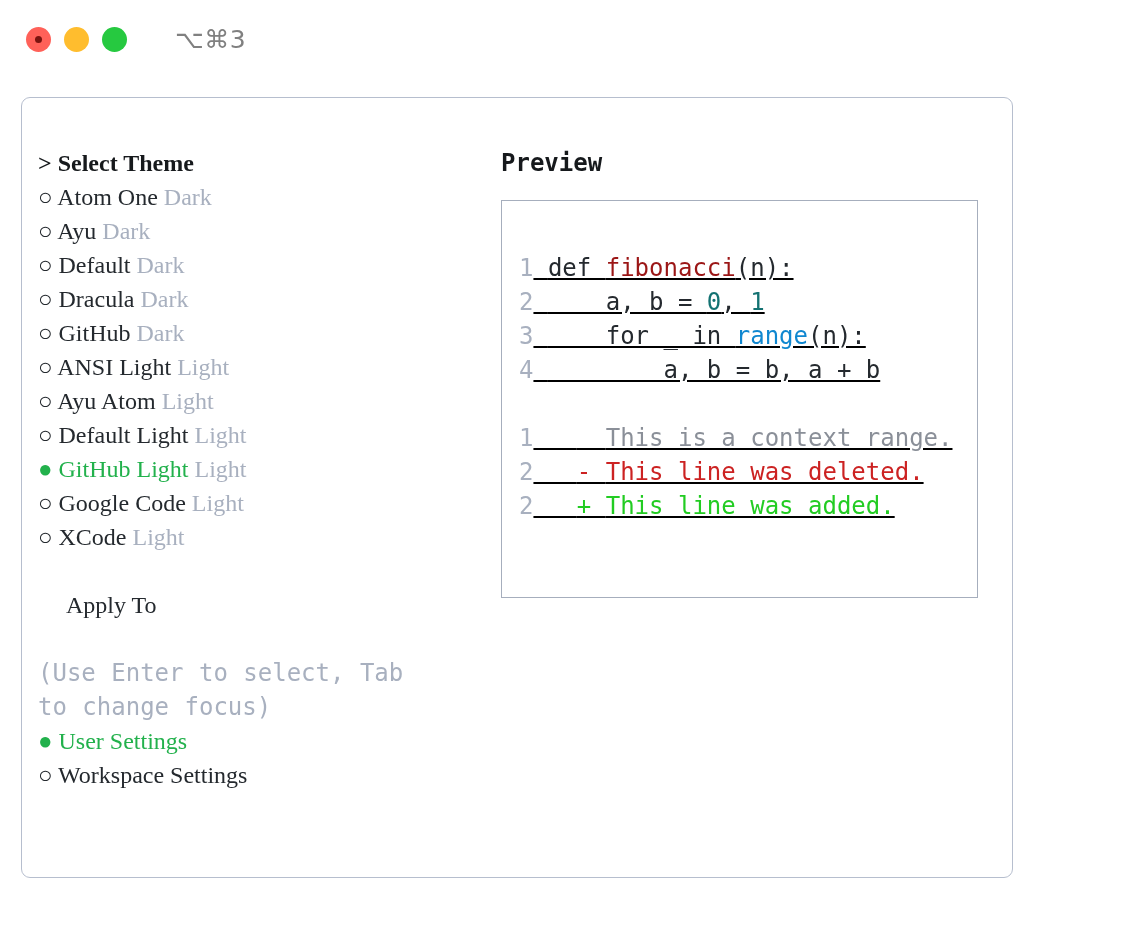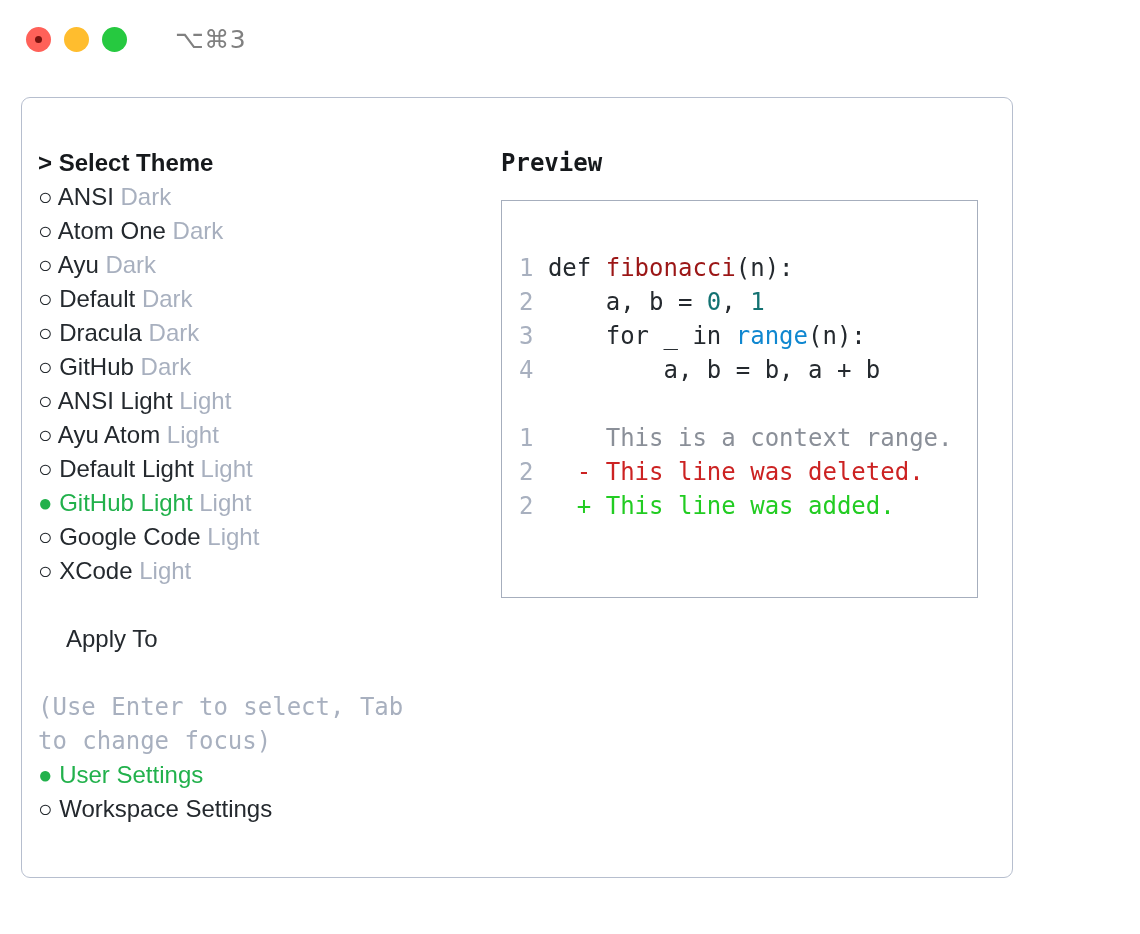--- a/index.html
+++ b/index.html
@@ -89,21 +89,21 @@
 
   
   #left-col {
     position: absolute;
     left: 16px;
     top: 48px;
     width: 460px;
   }
 
   .mono-line {
-    font-family: Liberation Sans, sans-serif;
+    font-family: Liberation Serif, serif;
     font-size: 24px;
     line-height: 34px;
     white-space: pre;
     color: #24292e;
   }
 
   #list-header {
     font-weight: bold;
     color: #16191c;
   }
@@ -160,20 +160,21 @@
     border: 1.5px solid #a6aebd;
     box-sizing: border-box;
     background: #ffffff;
     position: relative;
   }
   #code-area {
     position: absolute;
     left: 17px;
     top: 50px;
     right: 14px;
+    text-decoration: underline;
   }
   .code-line {
     font-family: "DejaVu Sans Mono", "Liberation Mono", monospace;
     font-size: 24px;
     line-height: 34px;
     white-space: pre;
     color: #24292e;
   }
   .lineno {
     color: #a8b0bf;
@@ -207,21 +208,20 @@
   </div>
 
   <div id="panel">
     <div id="panel-inner">
 
       <div id="left-col">
 
         <div class="mono-line" id="list-header">&gt; Select Theme</div>
 
         <div id="theme-list">
-            <div class="mono-line theme-row"><span class="marker">○</span><span> </span><span class="theme-name">ANSI</span><span> </span><span class="theme-kind">Dark</span></div>
             <div class="mono-line theme-row"><span class="marker">○</span><span> </span><span class="theme-name">Atom One</span><span> </span><span class="theme-kind">Dark</span></div>
             <div class="mono-line theme-row"><span class="marker">○</span><span> </span><span class="theme-name">Ayu</span><span> </span><span class="theme-kind">Dark</span></div>
             <div class="mono-line theme-row"><span class="marker">○</span><span> </span><span class="theme-name">Default</span><span> </span><span class="theme-kind">Dark</span></div>
             <div class="mono-line theme-row"><span class="marker">○</span><span> </span><span class="theme-name">Dracula</span><span> </span><span class="theme-kind">Dark</span></div>
             <div class="mono-line theme-row"><span class="marker">○</span><span> </span><span class="theme-name">GitHub</span><span> </span><span class="theme-kind">Dark</span></div>
             <div class="mono-line theme-row"><span class="marker">○</span><span> </span><span class="theme-name">ANSI Light</span><span> </span><span class="theme-kind">Light</span></div>
             <div class="mono-line theme-row"><span class="marker">○</span><span> </span><span class="theme-name">Ayu Atom</span><span> </span><span class="theme-kind">Light</span></div>
             <div class="mono-line theme-row"><span class="marker">○</span><span> </span><span class="theme-name">Default Light</span><span> </span><span class="theme-kind">Light</span></div>
             <div class="mono-line theme-row selected"><span class="marker">●</span><span> </span><span class="theme-name">GitHub Light</span><span> </span><span class="theme-kind">Light</span></div>
             <div class="mono-line theme-row"><span class="marker">○</span><span> </span><span class="theme-name">Google Code</span><span> </span><span class="theme-kind">Light</span></div>

